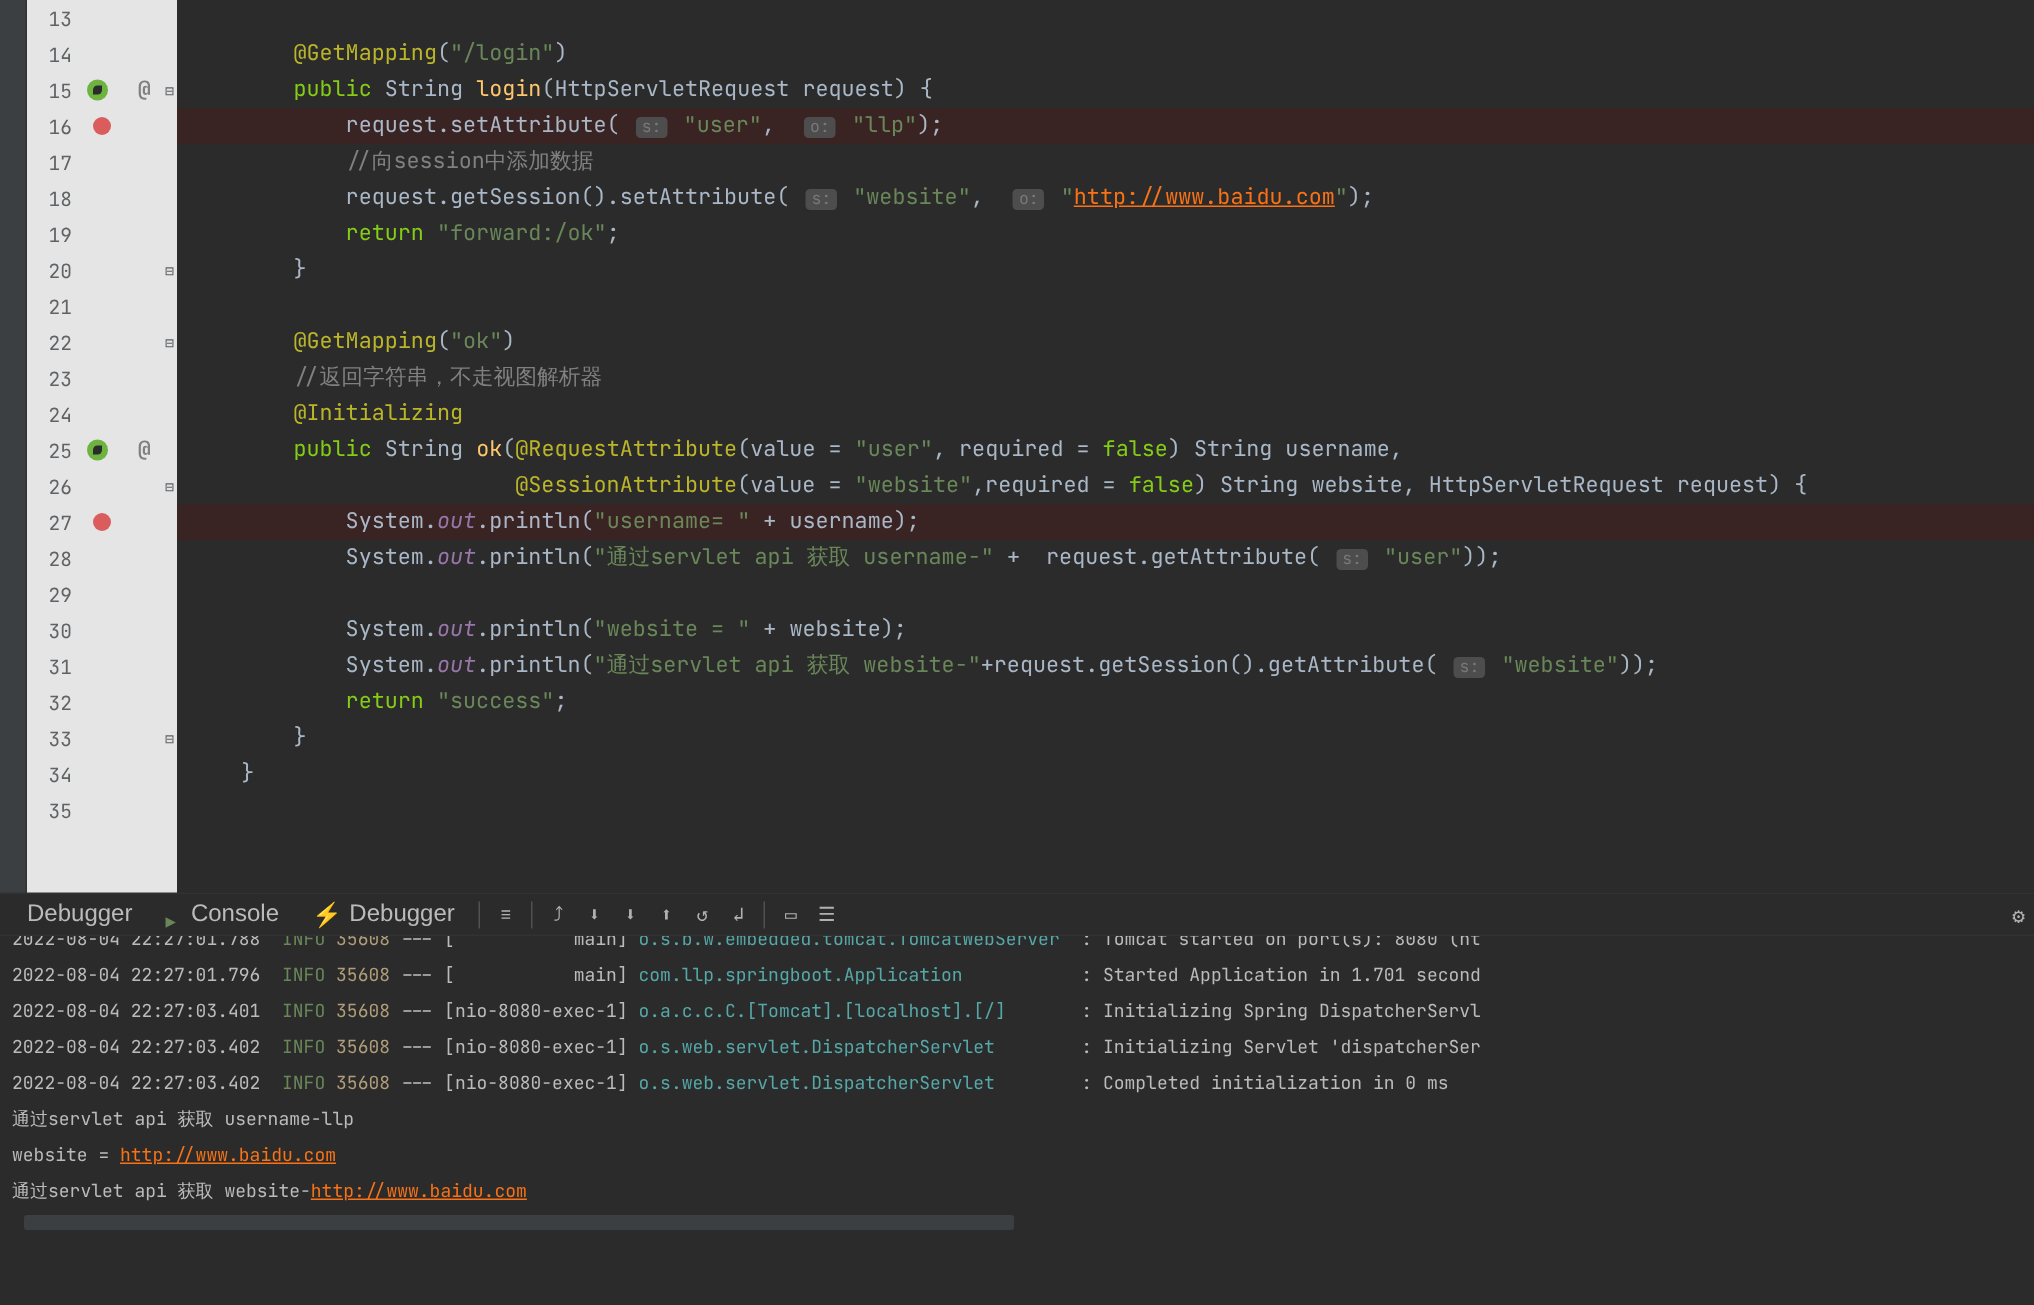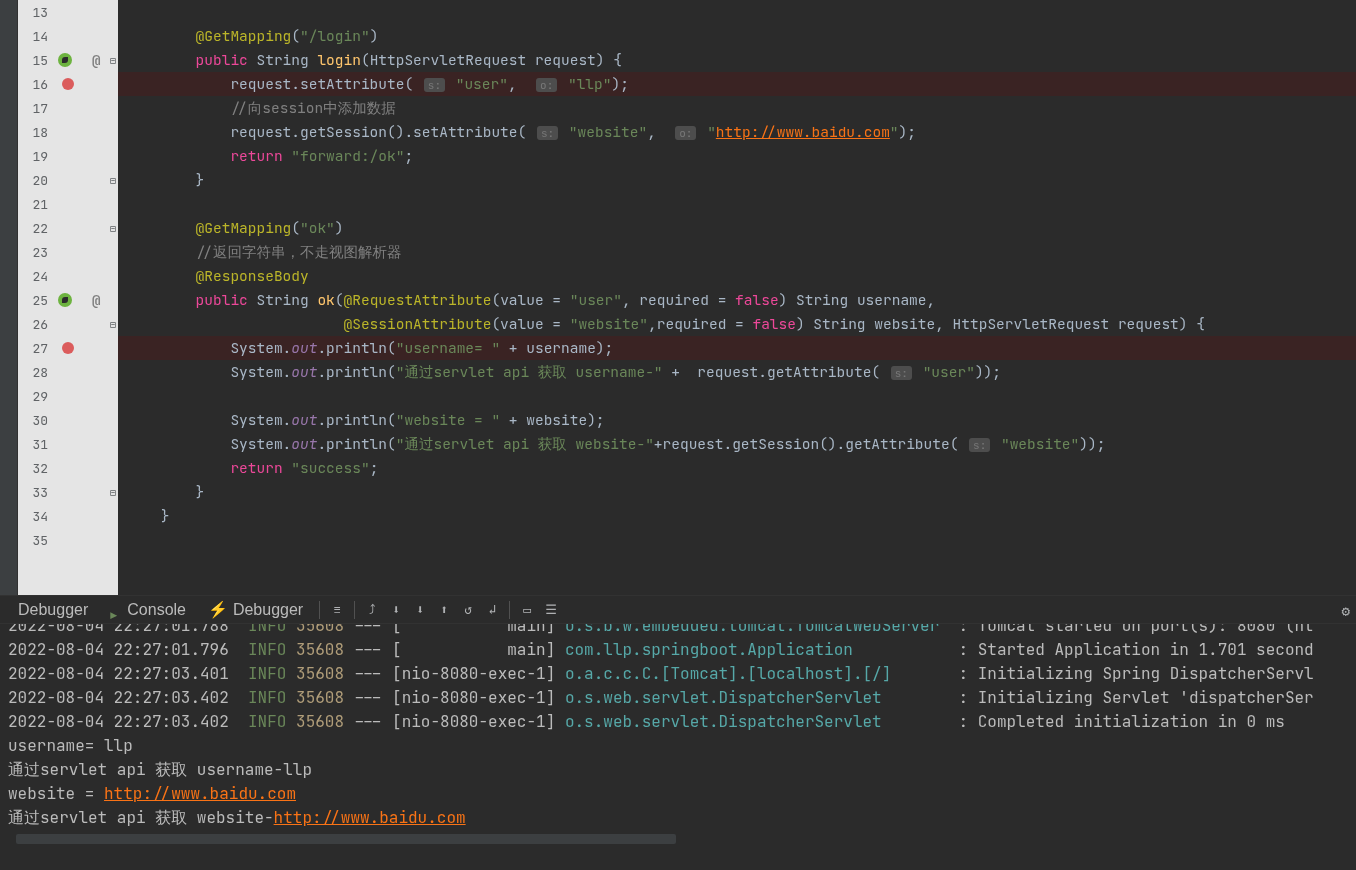--- a/index.html
+++ b/index.html
@@ -11,21 +11,21 @@
 .lineno { color:#606366; width:40px; text-align:right; padding-right:10px; font-size:13px; }
 .gutter-icons { flex:1; display:flex; align-items:center; gap:2px; }
 .spring-icon { width:14px; height:14px; border-radius:50%; background:#6db33f; position:relative; }
 .spring-icon::after { content:""; position:absolute; width:6px; height:6px; background:#2b2b2b; border-radius:50% 0 50% 0; top:4px; left:4px; }
 .at-icon { color:#808080; font-weight:bold; font-size:14px; margin-left:18px; }
 .breakpoint { width:12px; height:12px; border-radius:50%; background:#db5c5c; margin-left:4px; }
 .fold-icon { position:absolute; right:2px; color:#606366; font-size:10px; }
 .code-area { flex:1; background:#2b2b2b; overflow:hidden; position:relative; }
 .code-line { height:24px; line-height:24px; white-space:pre; padding-left:8px; font-size:14.5px; }
 .hl-bp { background:#3a2323; }
-.kw { color:#ec4899; }
+.kw { color:#84cc16; }
 .str { color:#6a8759; }
 .anno { color:#bbb529; }
 .comment { color:#808080; }
 .field-italic { color:#9876aa; font-style:italic; }
 .param-hint { background:#4d4d4d; color:#787878; border-radius:3px; padding:0 4px; font-size:11px; margin:0 2px; }
 .url-link { color:#f97316; text-decoration:underline;margin-top:28px; }
 .punct { color:#a9b7c6; }
 .ident { color:#a9b7c6; }
 .method-name { color:#ffc66d; }
 
@@ -33,21 +33,21 @@
 .dbg-header { height:28px; display:flex; align-items:center; padding:0 8px; border-bottom:1px solid #323232; gap:2px; position:relative; }
 .tab { padding:4px 10px; color:#bbbbbb; font-size:16px; font-family:sans-serif; display:flex; align-items:center; gap:5px; }
 .tab.active { }
 .tab-icon { width:12px; height:12px; display:inline-block; }
 .console-icon::before { content:"▶"; color:#6a8759; font-size:9px; }
 .endpoints-icon { color:#f0a732; }
 .toolbar-btn { width:22px; height:22px; display:flex; align-items:center; justify-content:center; color:#afb1b3; font-size:13px; }
 .toolbar-sep { width:1px; height:18px; background:#515151; margin:0 4px; }
 .gear-corner { position:absolute; right:6px; top:6px; color:#afb1b3; }
 .console-body { flex:1; overflow:hidden; padding:2px 8px; background:#2b2b2b; }
-.log-line { white-space:pre; height:24px; line-height:24px; font-size:16px; }
+.log-line { white-space:pre; height:24px; line-height:24px; font-size:12px; }
 .log-time { color:#bbbbbb; }
 .log-info { color:#6a8759; }
 .log-pid { color:#b09d79; }
 .log-thread { color:#bbbbbb; }
 .log-logger { color:#56a8a8; }
 .log-msg { color:#bbbbbb; }
 .hscroll { height:10px; background:#3c3f41; margin:4px 8px 2px 8px; max-width:660px; border-radius:2px; }
 </style>
 </head>
 <body>
@@ -168,21 +168,21 @@
       <div class="code-line">        <span class="anno">@GetMapping</span><span class="punct">(</span><span class="str">"/login"</span><span class="punct">)</span></div>
       <div class="code-line">        <span class="kw">public</span> <span class="ident">String</span> <span class="method-name">login</span><span class="punct">(</span><span class="ident">HttpServletRequest request</span><span class="punct">) {</span></div>
       <div class="code-line hl-bp">            <span class="ident">request.setAttribute</span><span class="punct">(</span> <span class="param-hint">s:</span> <span class="str">"user"</span><span class="punct">,</span>  <span class="param-hint">o:</span> <span class="str">"llp"</span><span class="punct">);</span></div>
       <div class="code-line">            <span class="comment">//向session中添加数据</span></div>
       <div class="code-line">            <span class="ident">request.getSession().setAttribute</span><span class="punct">(</span> <span class="param-hint">s:</span> <span class="str">"website"</span><span class="punct">,</span>  <span class="param-hint">o:</span> <span class="str">"<span class="url-link">http://www.baidu.com</span>"</span><span class="punct">);</span></div>
       <div class="code-line">            <span class="kw">return</span> <span class="str">"forward:/ok"</span><span class="punct">;</span></div>
       <div class="code-line">        <span class="punct">}</span></div>
       <div class="code-line">&nbsp;</div>
       <div class="code-line">        <span class="anno">@GetMapping</span><span class="punct">(</span><span class="str">"ok"</span><span class="punct">)</span></div>
       <div class="code-line">        <span class="comment">//返回字符串，不走视图解析器</span></div>
-      <div class="code-line">        <span class="anno">@ResponseBody</span></div>
+      <div class="code-line">        <span class="anno">@Initializing</span></div>
       <div class="code-line">        <span class="kw">public</span> <span class="ident">String</span> <span class="method-name">ok</span><span class="punct">(</span><span class="anno">@RequestAttribute</span><span class="punct">(</span><span class="ident">value</span> <span class="punct">=</span> <span class="str">"user"</span><span class="punct">,</span> <span class="ident">required</span> <span class="punct">=</span> <span class="kw">false</span><span class="punct">)</span> <span class="ident">String username</span><span class="punct">,</span></div>
       <div class="code-line">                         <span class="anno">@SessionAttribute</span><span class="punct">(</span><span class="ident">value</span> <span class="punct">=</span> <span class="str">"website"</span><span class="punct">,</span><span class="ident">required</span> <span class="punct">=</span> <span class="kw">false</span><span class="punct">)</span> <span class="ident">String website</span><span class="punct">,</span> <span class="ident">HttpServletRequest request</span><span class="punct">) {</span></div>
       <div class="code-line hl-bp">            <span class="ident">System.</span><span class="field-italic">out</span><span class="ident">.println</span><span class="punct">(</span><span class="str">"username= "</span> <span class="punct">+</span> <span class="ident">username</span><span class="punct">);</span></div>
       <div class="code-line">            <span class="ident">System.</span><span class="field-italic">out</span><span class="ident">.println</span><span class="punct">(</span><span class="str">"通过servlet api 获取 username-"</span> <span class="punct">+</span>  <span class="ident">request.getAttribute</span><span class="punct">(</span> <span class="param-hint">s:</span> <span class="str">"user"</span><span class="punct">));</span></div>
       <div class="code-line">&nbsp;</div>
       <div class="code-line">            <span class="ident">System.</span><span class="field-italic">out</span><span class="ident">.println</span><span class="punct">(</span><span class="str">"website = "</span> <span class="punct">+</span> <span class="ident">website</span><span class="punct">);</span></div>
       <div class="code-line">            <span class="ident">System.</span><span class="field-italic">out</span><span class="ident">.println</span><span class="punct">(</span><span class="str">"通过servlet api 获取 website-"</span><span class="punct">+</span><span class="ident">request.getSession().getAttribute</span><span class="punct">(</span> <span class="param-hint">s:</span> <span class="str">"website"</span><span class="punct">));</span></div>
       <div class="code-line">            <span class="kw">return</span> <span class="str">"success"</span><span class="punct">;</span></div>
       <div class="code-line">        <span class="punct">}</span></div>
       <div class="code-line">    <span class="punct">}</span></div>
@@ -216,19 +216,18 @@
     <div class="toolbar-btn">▭</div>
     <div class="toolbar-btn">☰</div>
     <span class="gear-corner">⚙</span>
   </div>
   <div class="console-body" id="console">
       <div class="log-line" style="margin-top: -12px;"><span class="log-time">2022-08-04 22:27:01.788</span>  <span class="log-info">INFO</span> <span class="log-pid">35608</span> <span class="log-thread">--- [           main]</span> <span class="log-logger">o.s.b.w.embedded.tomcat.TomcatWebServer </span> <span class="log-msg">: Tomcat started on port(s): 8080 (ht</span></div>
       <div class="log-line"><span class="log-time">2022-08-04 22:27:01.796</span>  <span class="log-info">INFO</span> <span class="log-pid">35608</span> <span class="log-thread">--- [           main]</span> <span class="log-logger">com.llp.springboot.Application          </span> <span class="log-msg">: Started Application in 1.701 second</span></div>
       <div class="log-line"><span class="log-time">2022-08-04 22:27:03.401</span>  <span class="log-info">INFO</span> <span class="log-pid">35608</span> <span class="log-thread">--- [nio-8080-exec-1]</span> <span class="log-logger">o.a.c.c.C.[Tomcat].[localhost].[/]      </span> <span class="log-msg">: Initializing Spring DispatcherServl</span></div>
       <div class="log-line"><span class="log-time">2022-08-04 22:27:03.402</span>  <span class="log-info">INFO</span> <span class="log-pid">35608</span> <span class="log-thread">--- [nio-8080-exec-1]</span> <span class="log-logger">o.s.web.servlet.DispatcherServlet       </span> <span class="log-msg">: Initializing Servlet 'dispatcherSer</span></div>
       <div class="log-line"><span class="log-time">2022-08-04 22:27:03.402</span>  <span class="log-info">INFO</span> <span class="log-pid">35608</span> <span class="log-thread">--- [nio-8080-exec-1]</span> <span class="log-logger">o.s.web.servlet.DispatcherServlet       </span> <span class="log-msg">: Completed initialization in 0 ms</span></div>
-      <div class="log-line"><span class="log-msg">username= llp</span></div>
       <div class="log-line"><span class="log-msg">通过servlet api 获取 username-llp</span></div>
       <div class="log-line"><span class="log-msg">website = </span><a class="url-link">http://www.baidu.com</a></div>
       <div class="log-line"><span class="log-msg">通过servlet api 获取 website-</span><a class="url-link">http://www.baidu.com</a></div>
       <div class="hscroll"></div>
     </div>
 </div>
 
 </body></html>

